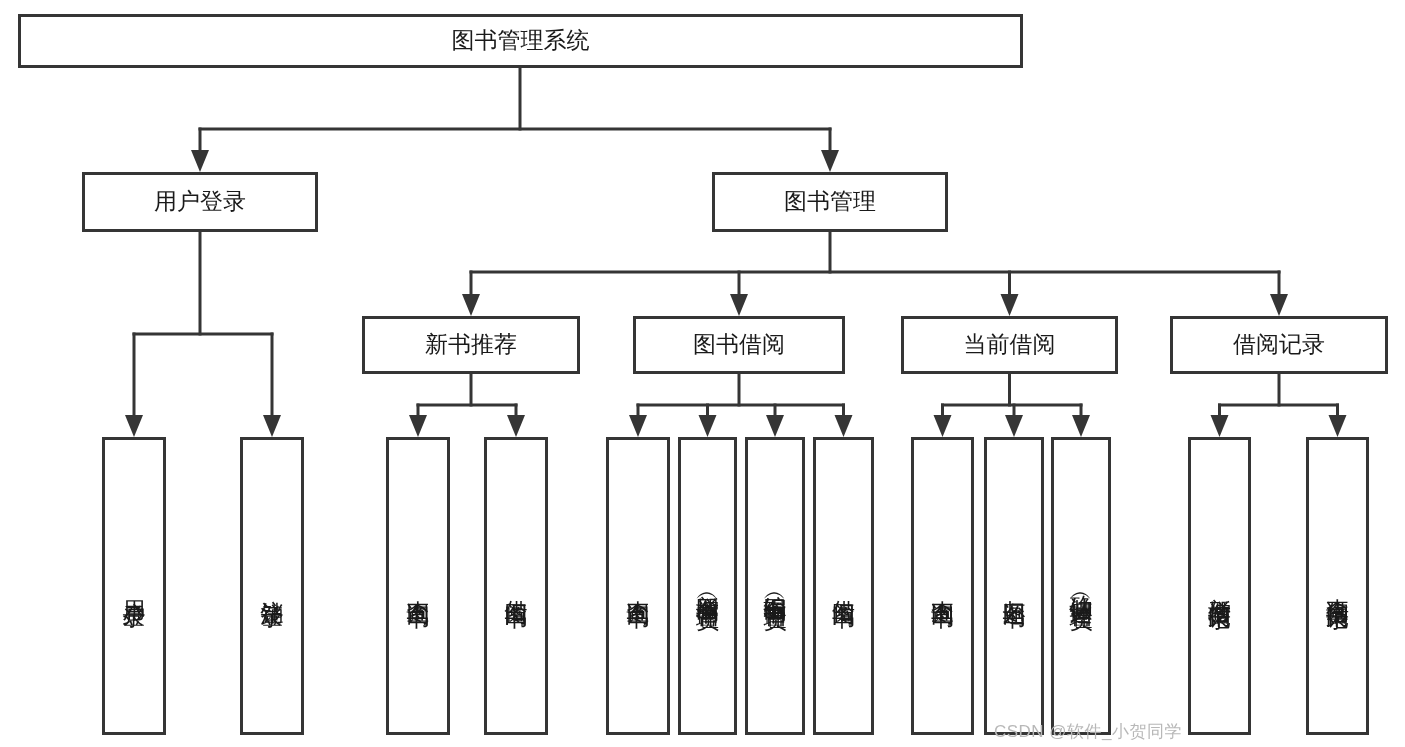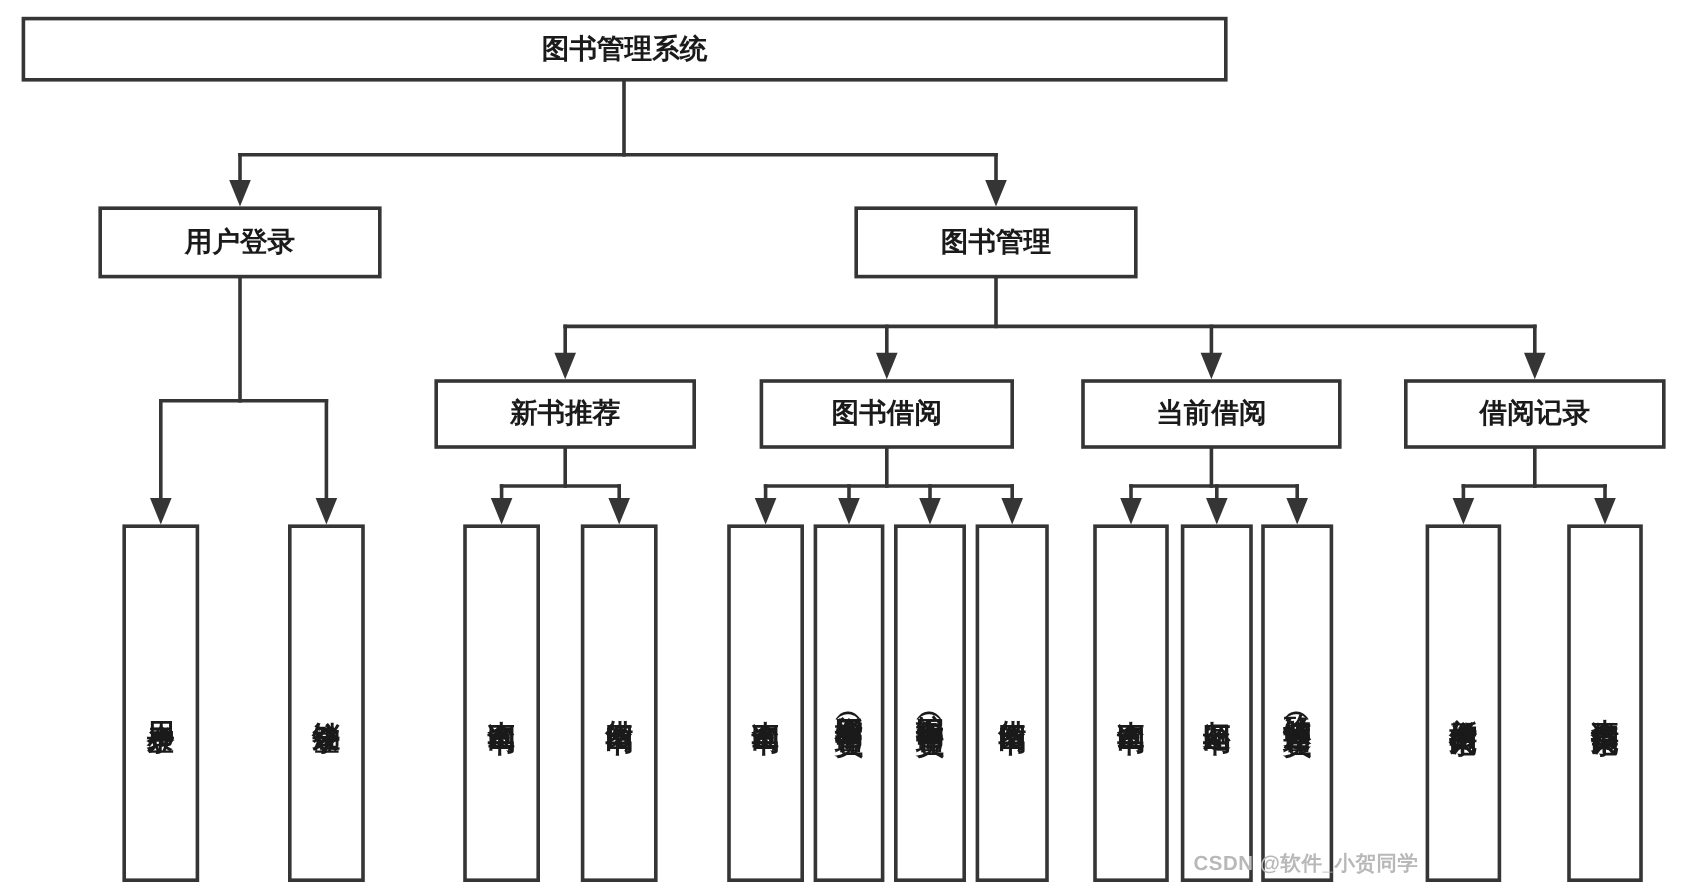--- a/index.html
+++ b/index.html
@@ -11,21 +11,20 @@
     width: 1405px;
     height: 747px;
     overflow: hidden;
     font-family: "Liberation Sans", "DejaVu Sans", sans-serif;
   }
   #diagram-root {
     position: relative;
     width: 1190px;
     height: 747px;
     background: #ffffff;
-    font-weight: bold;
   }
   svg#tree-svg {
     position: absolute;
     left: 0;
     top: 0;
     width: 1405px;
     height: 747px;
     display: block;
   }
   .node-box {
@@ -71,21 +70,21 @@
   .vlabel-holder {
     position: absolute;
     display: flex;
     align-items: center;
     justify-content: center;
     pointer-events: none;
   }
   #watermark {
     position: absolute;
     right: 8px;
-    bottom: 16px;
+    bottom: 4px;
     font-family: "Liberation Sans", "DejaVu Sans", sans-serif;
     font-size: 17px;
     color: #b8b8b8;
     white-space: nowrap;
     letter-spacing: 0.5px;
     text-align: center;
   }
 </style>
 </head>
 <body>

